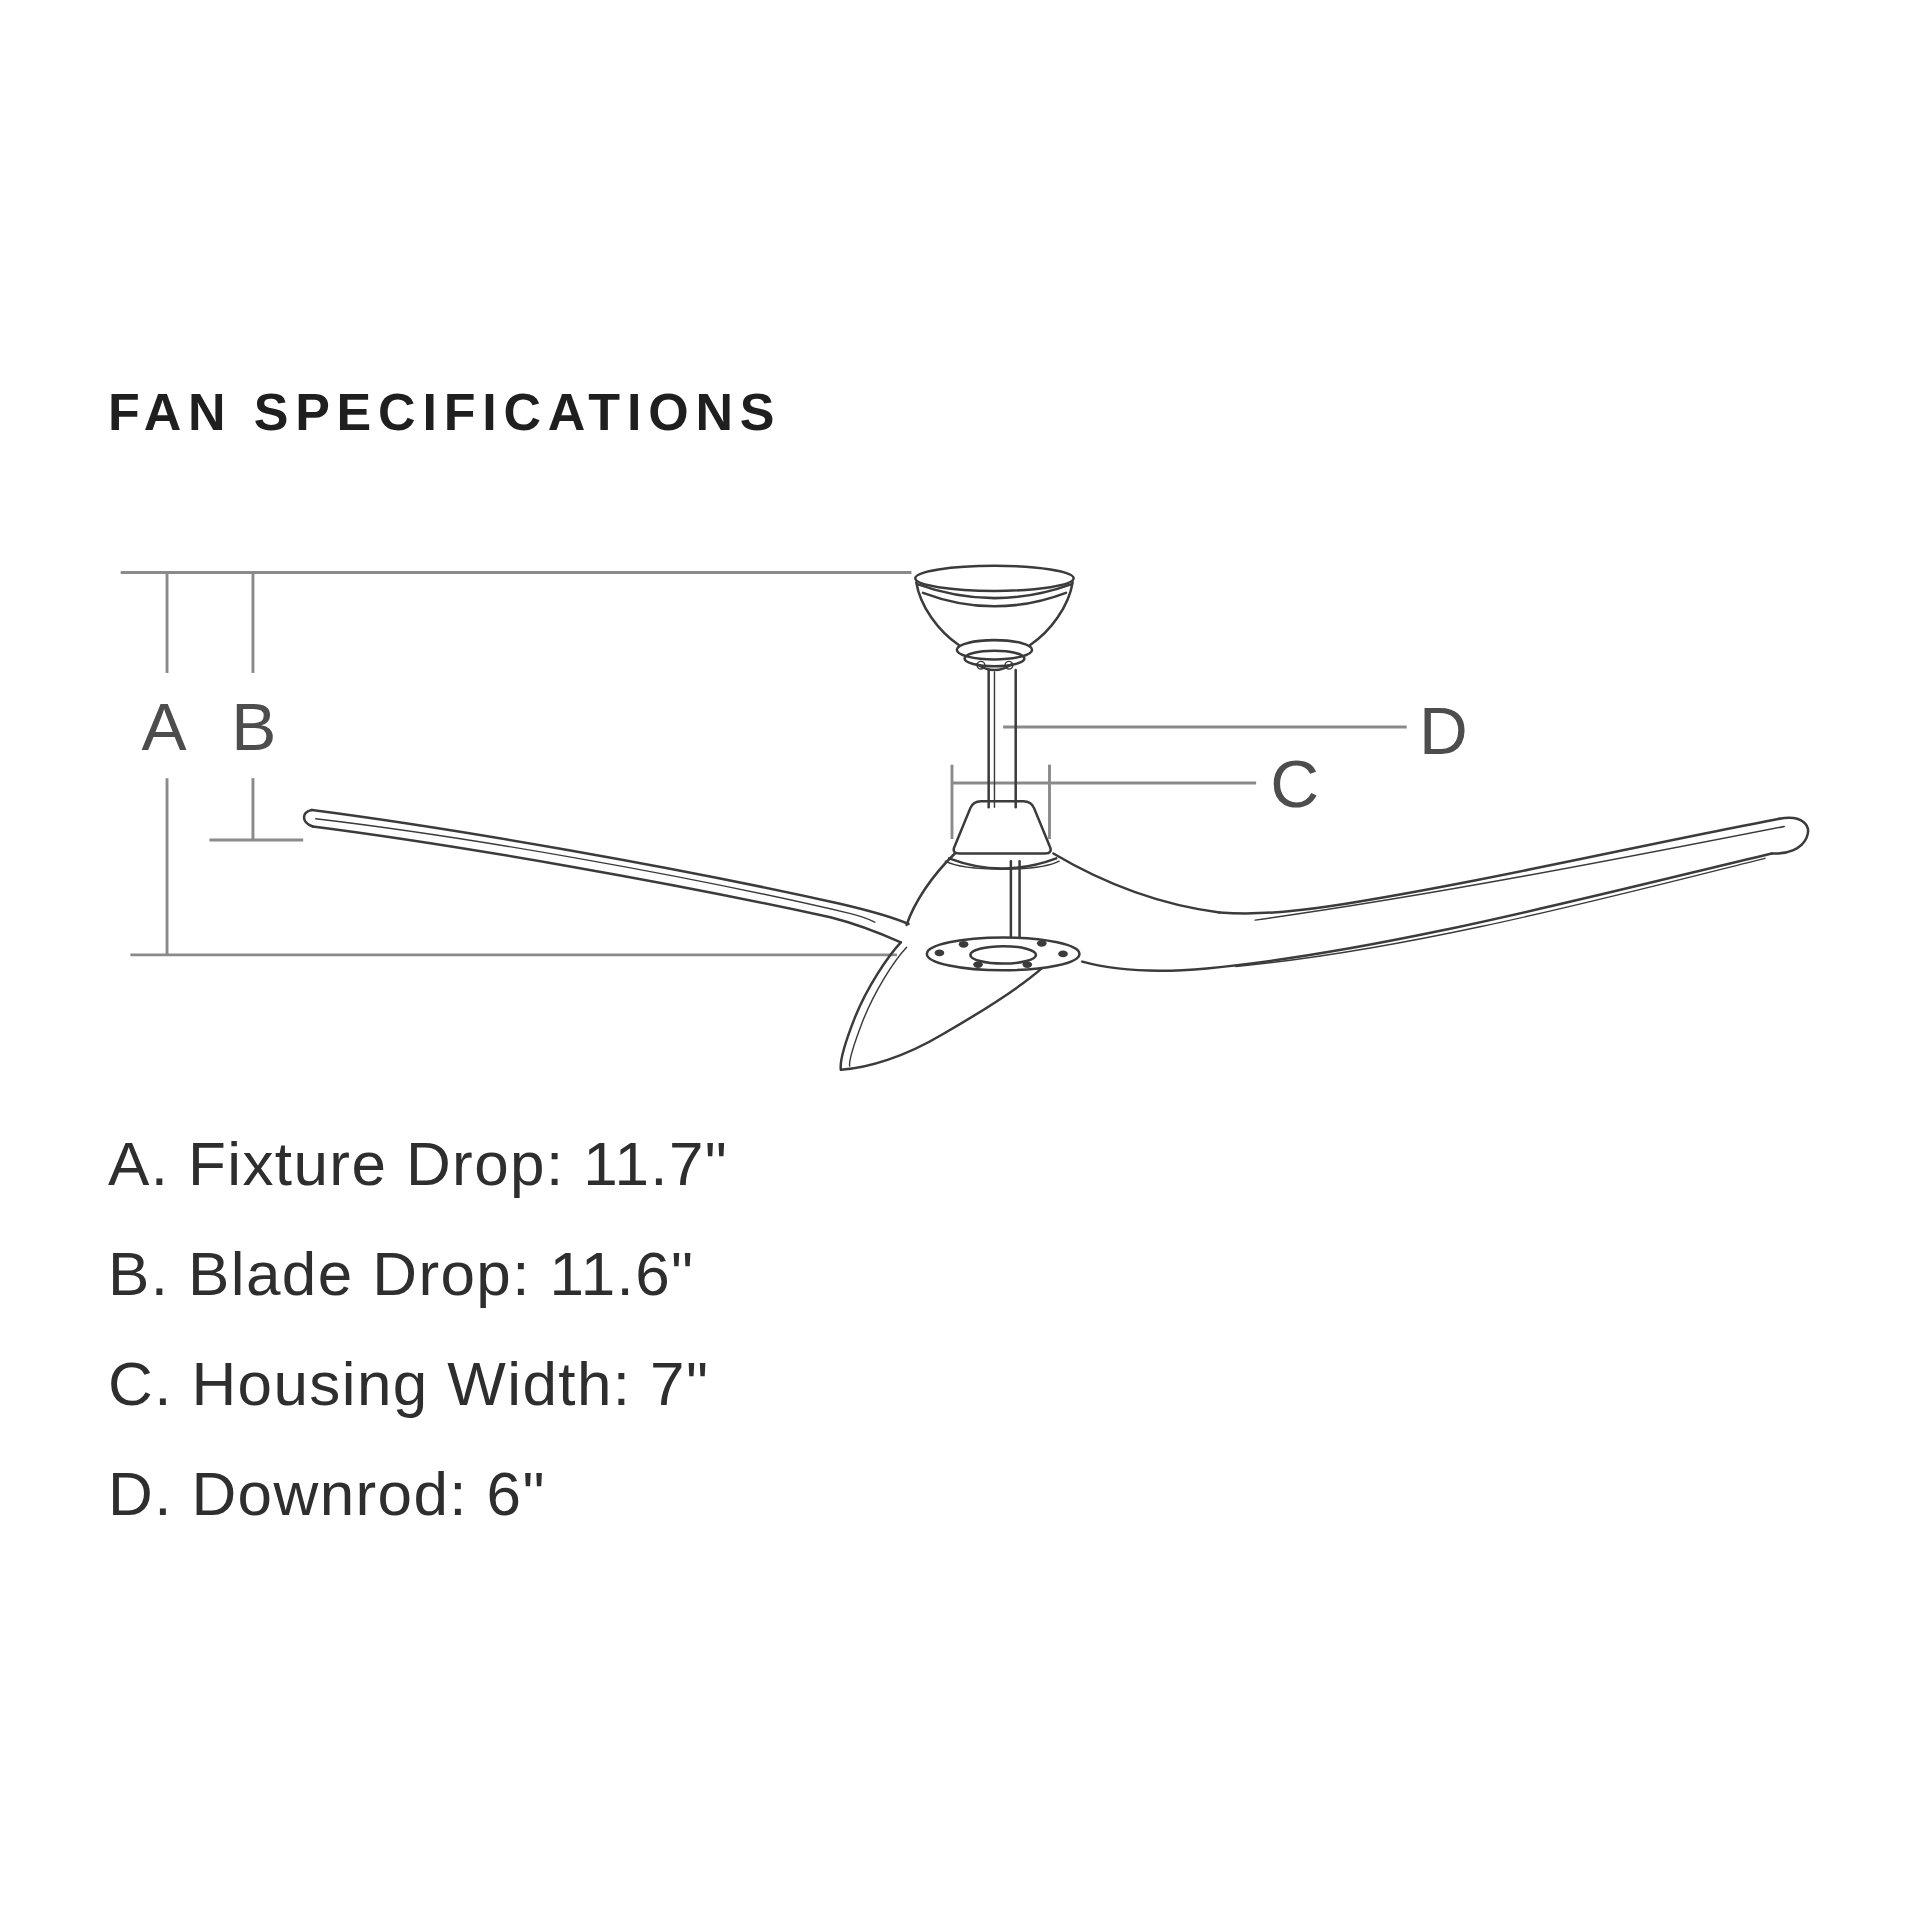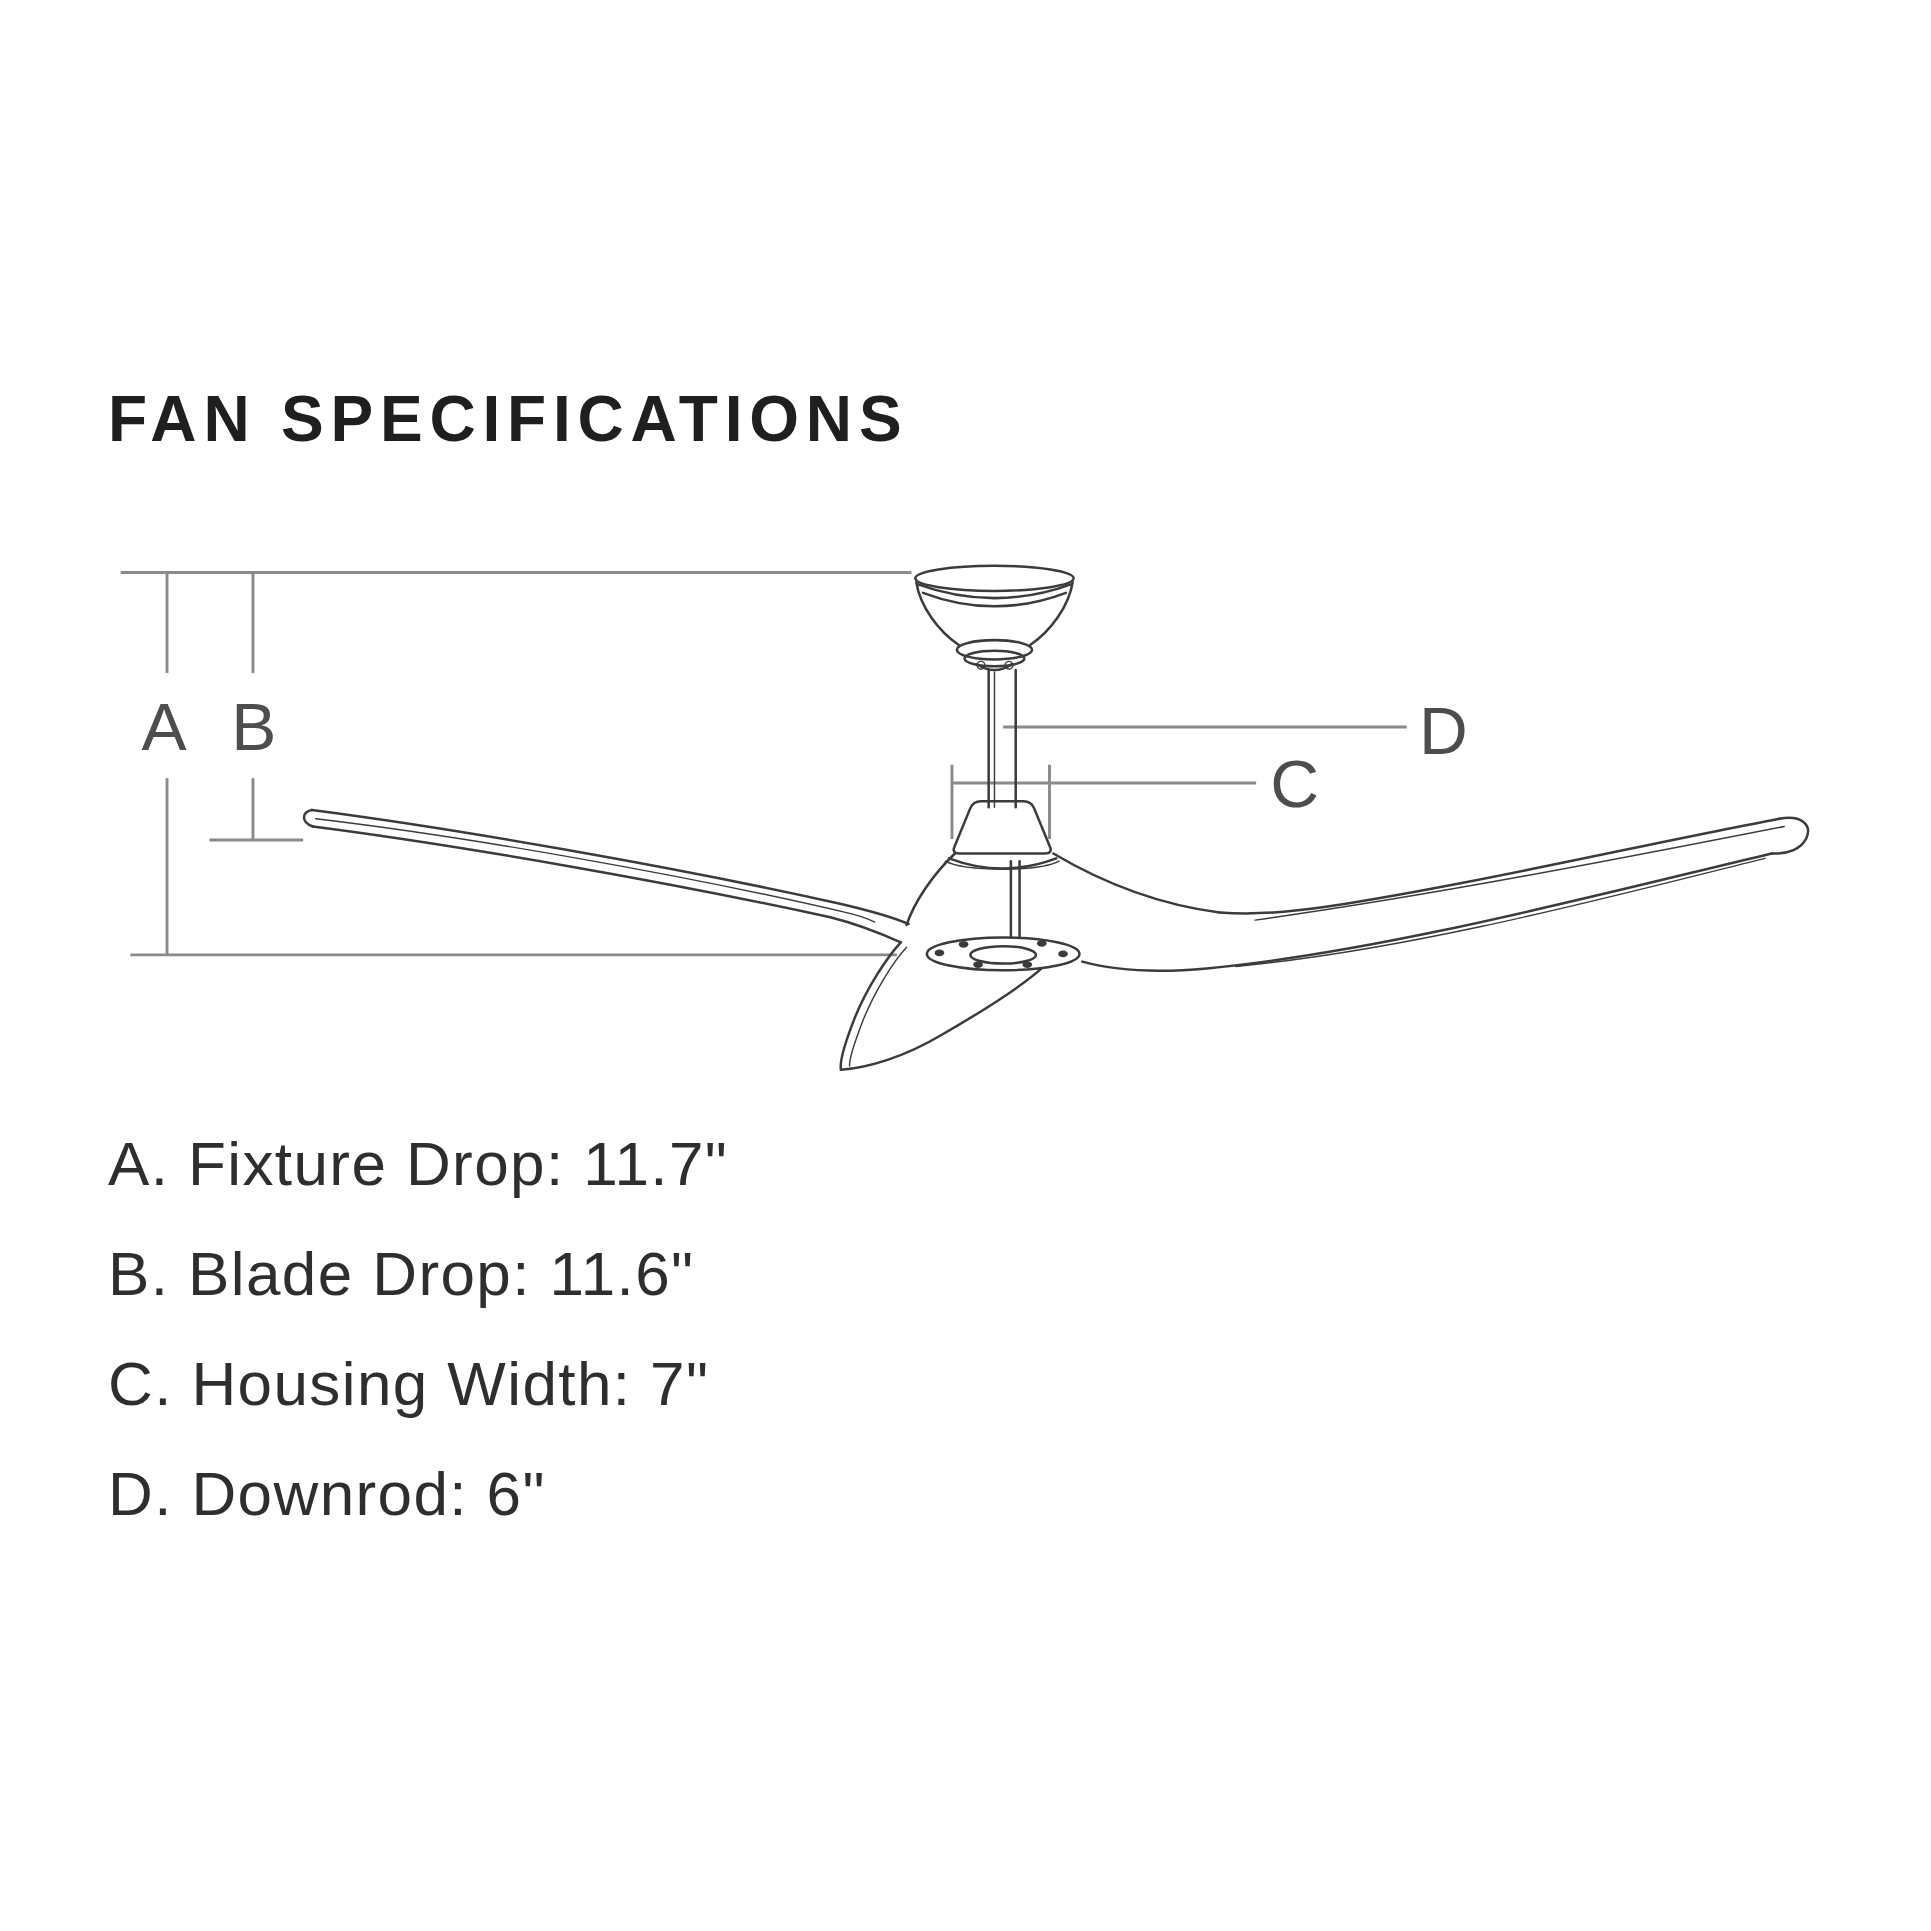--- a/index.html
+++ b/index.html
@@ -13,21 +13,21 @@
     width: 1931px;
     height: 1931px;
     background: #ffffff;
     overflow: hidden;
   }
   .page-title {
     position: absolute;
     left: 108px;
     top: 382px;
     margin: 0;
-    font-size: 64px;
+    font-size: 52px;
     font-weight: 700;
     letter-spacing: 6.8px;
     color: #1f1f1f;
     white-space: nowrap;
   }
   .diagram {
     position: absolute;
     left: 0;
     top: 0;
     width: 1931px;

